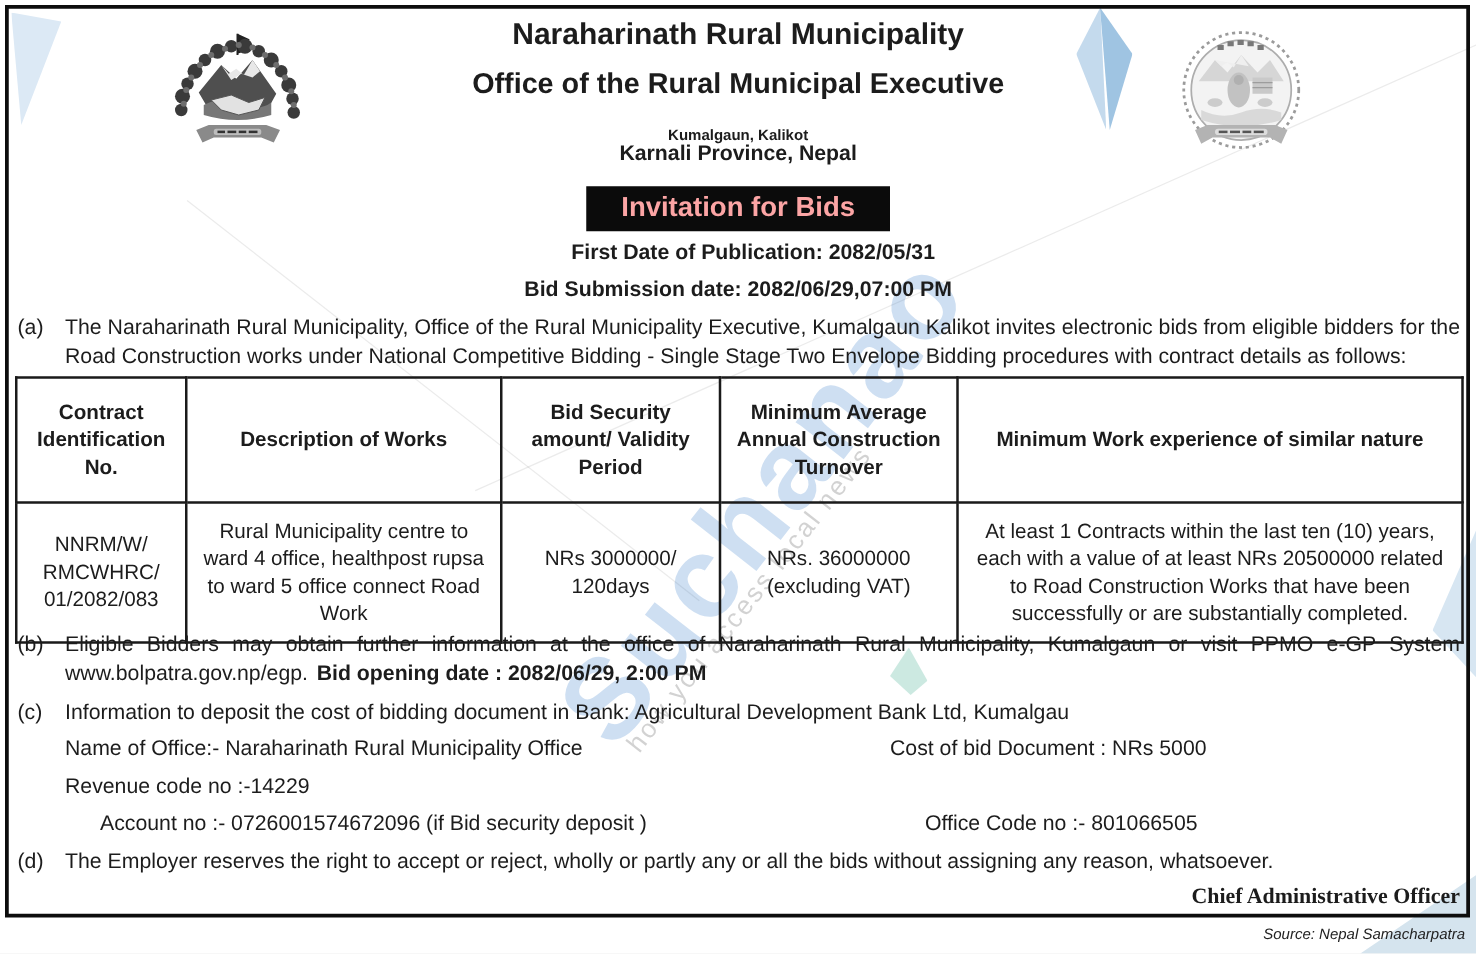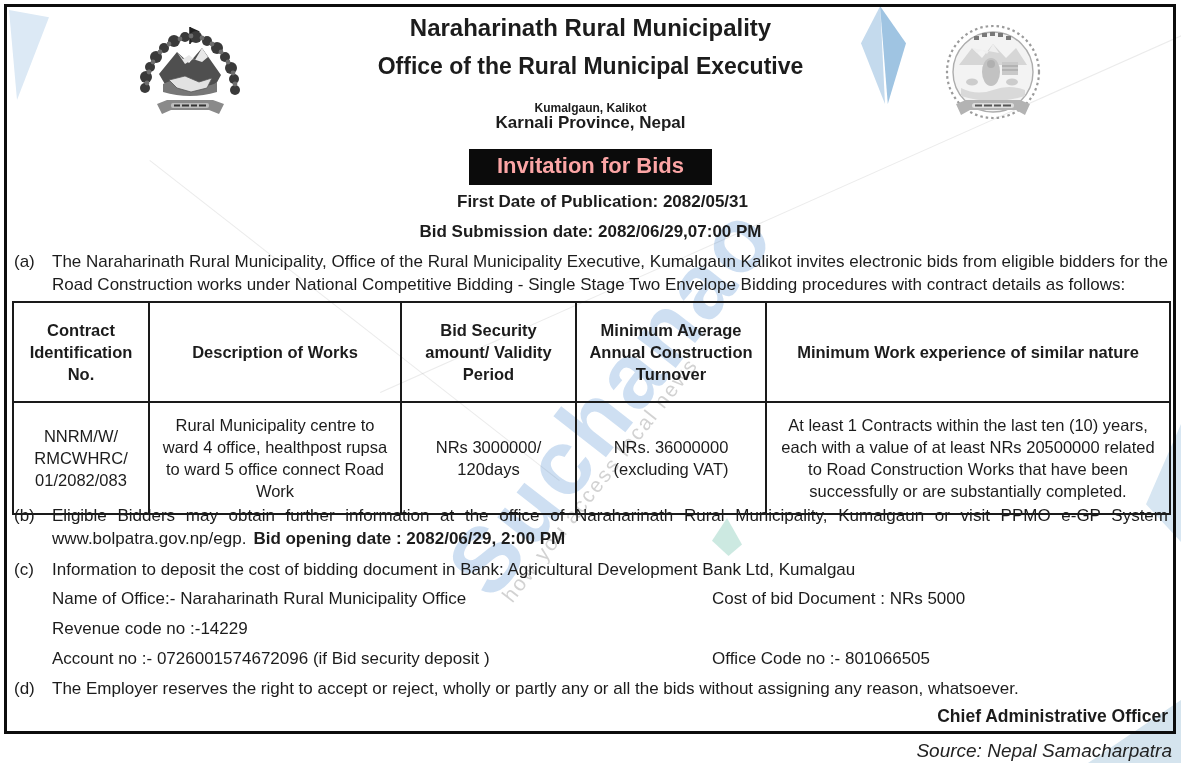--- a/index.html
+++ b/index.html
@@ -80,24 +80,24 @@
     padding:4px 8px; line-height:22px;
   }
   .bid-table th { font-weight:bold; height:100px; }
   .bid-table td { height:112px; }
   .c1 { width:136px; } .c2 { width:252px; } .c3 { width:175px; }
   .c4 { width:190px; } .c5 { width:404px; }
   
   .detail-row { position:absolute; left:52px; right:14px; display:flex; font-size:17px; }
   .detail-row .dleft  { flex:0 0 660px; }
   .detail-row .dright { flex:1; }
-  .dr1 { top:589px; } .dr2 { top:619px; } .dr3 { top:649px; }
-  
-  .signature { position:absolute; right:13px; top:706px; font-size:17.5px; font-weight:bold; }
-  .source { position:absolute; right:9px; top:740px; font-size:19px; font-style:italic; color:#222; }
+  .dr1 { top:589px; } .dr2 { top:619px; } .dr3 { top:649px;margin-left:28px; }
+  
+  .signature { position:absolute; right:13px; top:706px; font-size:17.5px; font-weight:bold;font-family:Liberation Serif, serif; }
+  .source { position:absolute; right:9px; top:740px; font-size:12px; font-style:italic; color:#222; }
 </style>
 </head>
 <body>
 
 <div class="page">
 
   <div class="shape shape-tl"></div>
   <div class="shape shape-kite-l"></div>
   <div class="shape shape-kite-r"></div>
   <div class="shape shape-right-tri"></div>

